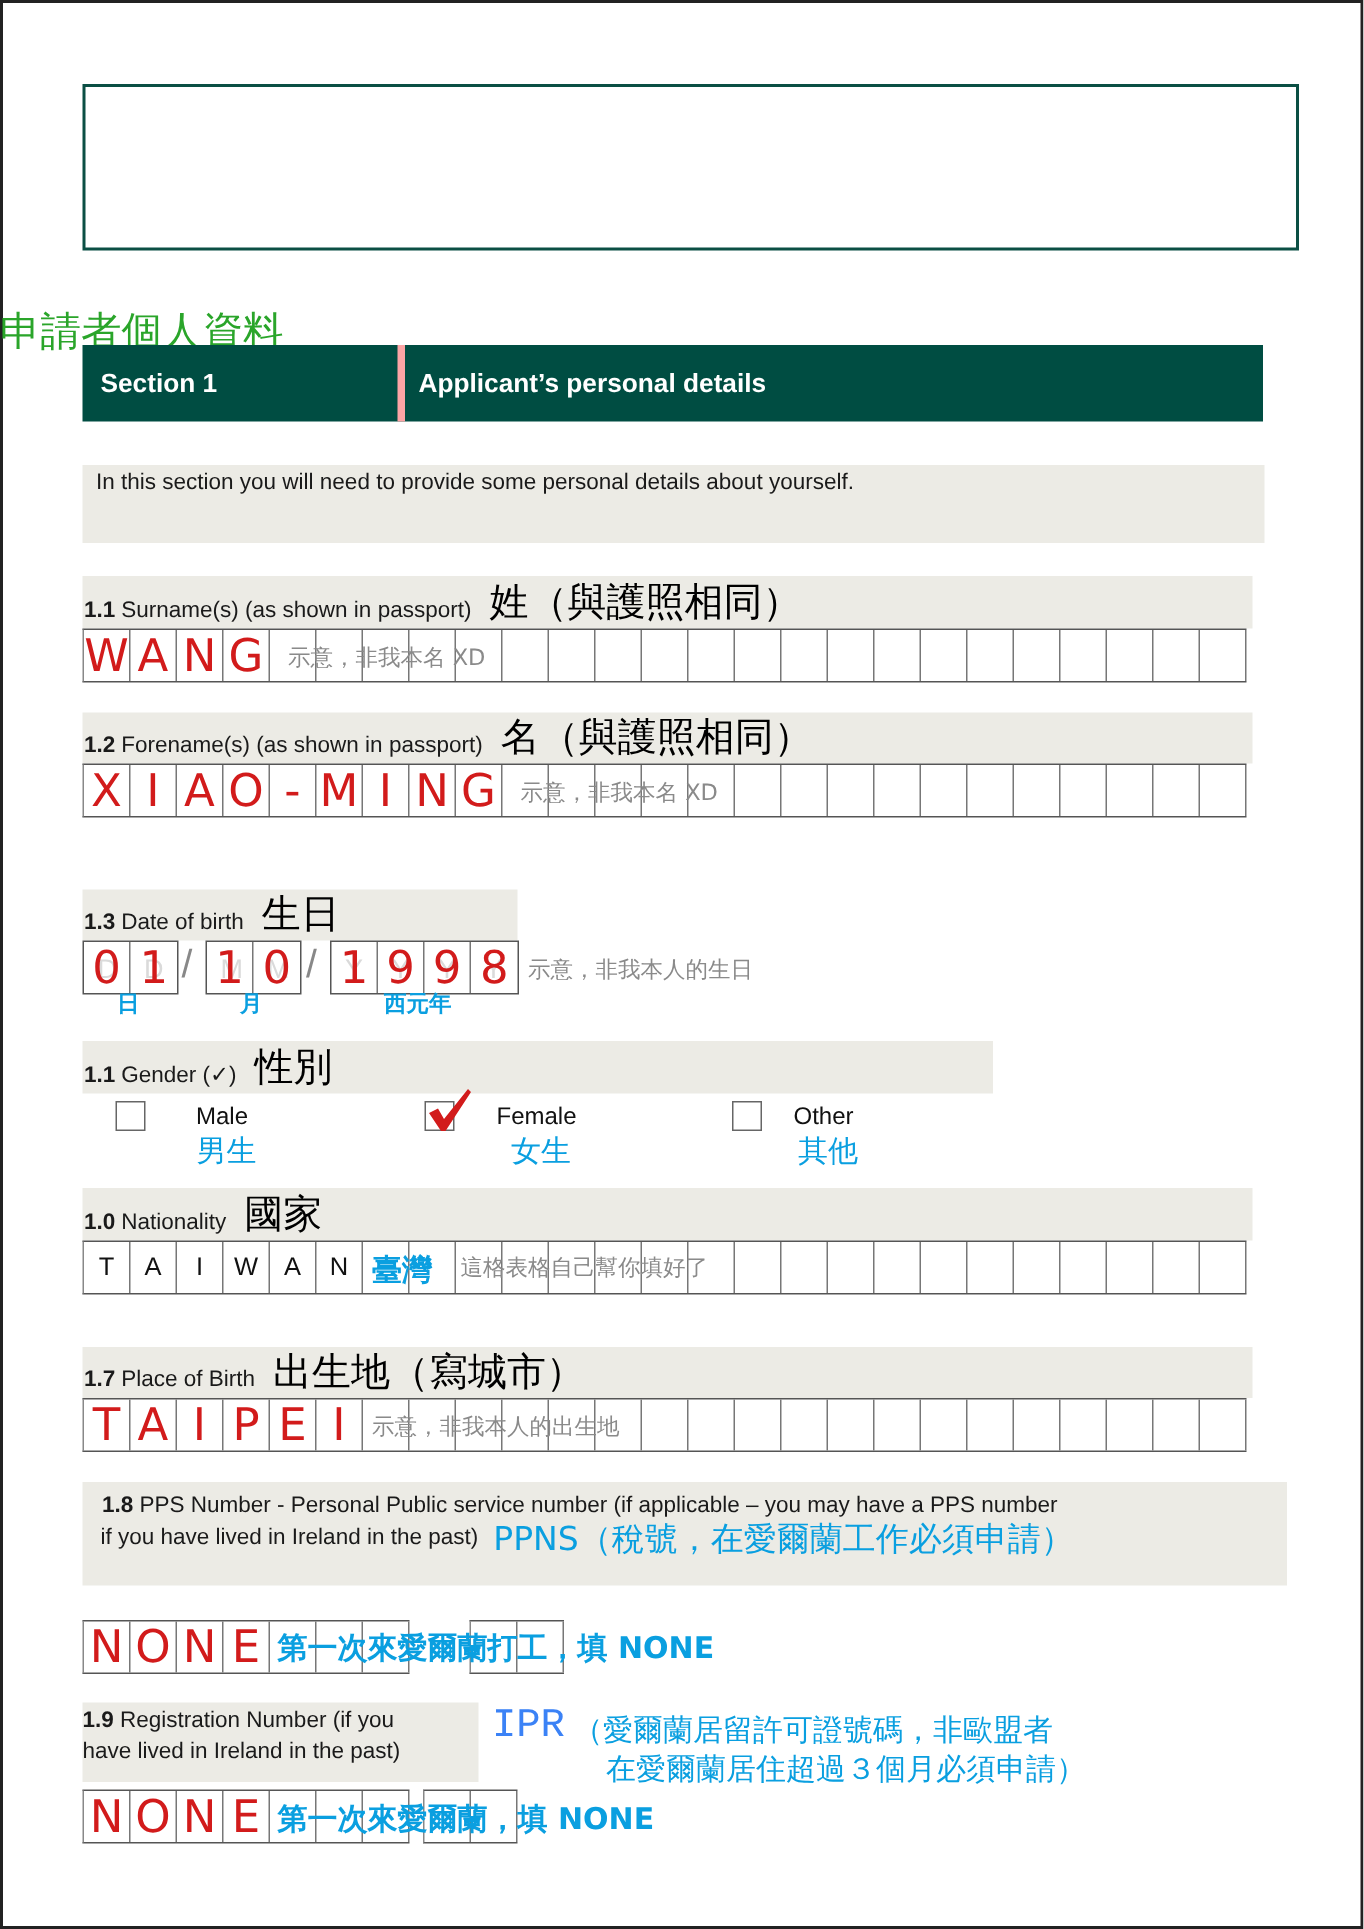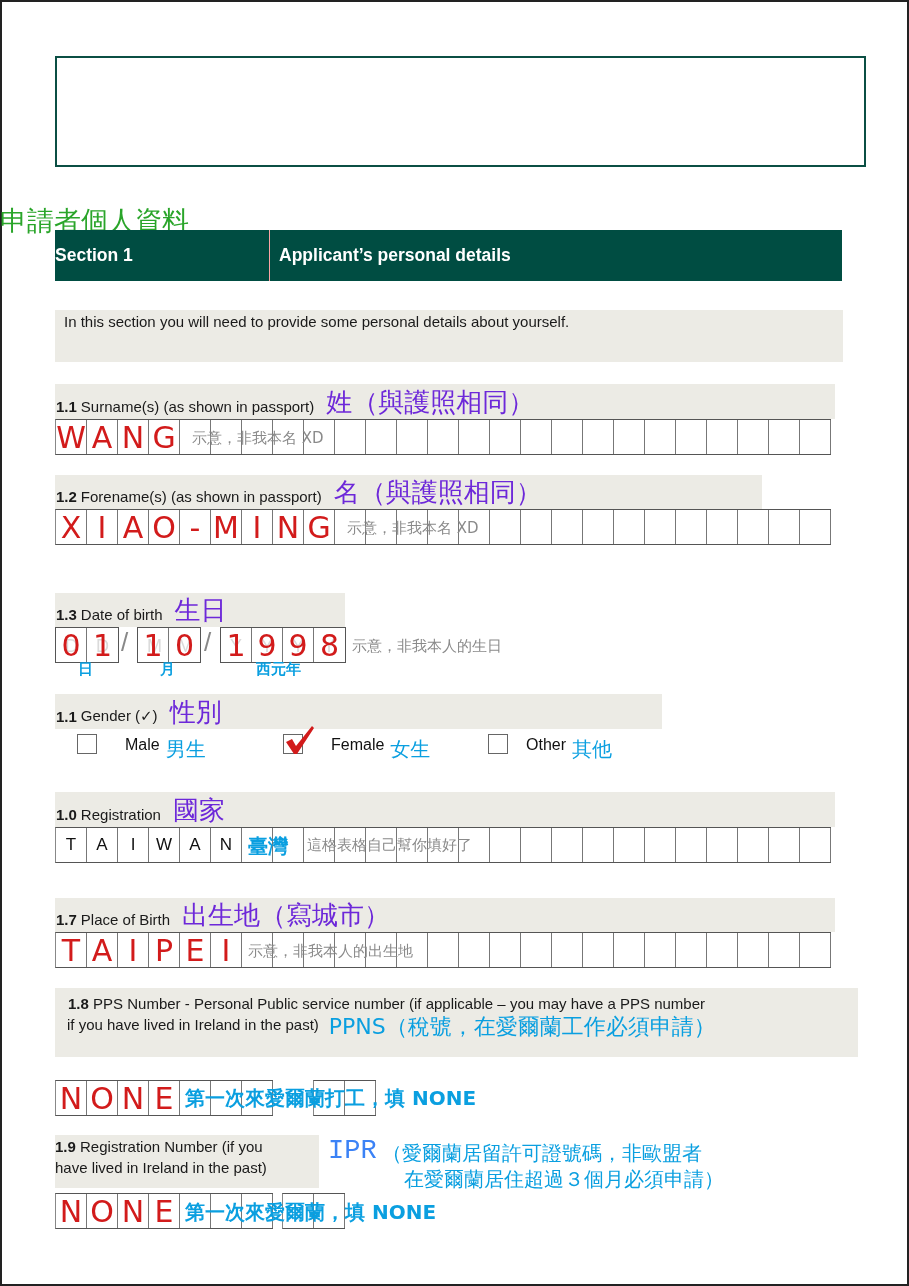--- a/index.html
+++ b/index.html
@@ -21,33 +21,33 @@
   .zh-title {
     position: absolute; left: 0; width: 909px; top: 203px;
     text-align: left; font-size: 27px; color: #2aa52a;
     font-family: "DejaVu Sans", sans-serif;
   }
   .section-bar {
     position: absolute; left: 55px; top: 230px; width: 787px; height: 51px;
     background: #004d42; color: #fff; font-weight: bold; font-size: 17.5px;
     display: flex; align-items: center;
   }
-  .section-bar .num { width: 215px; padding-left: 0; border-right: 1px solid #fca5a5; height: 100%; display:flex; align-items:center; }
+  .section-bar .num { width: 215px; padding-left: 12px; border-right: 5px solid #fca5a5; height: 100%; display:flex; align-items:center; }
   .section-bar .title { padding-left: 9px; }
   .intro {
     position: absolute; left: 55px; top: 310px; width: 788px; height: 52px;
     background: #ecebe5; font-size: 15px; padding: 3px 9px;
   }
   .label-bar {
     position: absolute; background: #ecebe5; font-size: 15px;
     display: flex; align-items: flex-end; padding-left: 1px; padding-bottom: 4px;
   }
   .label-bar b { font-weight: bold; margin-right: 4px; text-align: right; }
   .zh-hint {
-    color: #6d28d9; font-size: 26px; margin-left: 12px; line-height: 1;
+    color: #000000; font-size: 26px; margin-left: 12px; line-height: 1;
     font-family: "DejaVu Sans", sans-serif;
   }
   .grid {
     position: absolute; display: flex; height: 36px;
     border-top: 1px solid #555; border-bottom: 1px solid #555; border-left: 1px solid #888;
   }
   .cell {
     width: 31px; height: 100%; border-right: 1px solid #777;
     display: flex; align-items: center; justify-content: center;
     font-size: 30px; color: #d21b1b; font-family: "DejaVu Sans", sans-serif;
@@ -71,21 +71,21 @@
   .dob-cell .ph {
     position: absolute; color: #dadada; font-size: 18px; left: 9px; top: 8px;
     font-family: "Liberation Sans", sans-serif;
   }
   .dob-cell .val { position: relative; }
   .slash { position: absolute; font-size: 26px; color: #888; }
   .dob-sub { position: absolute; font-size: 15px; color: #0a9fe0; font-weight: bold; font-family: "DejaVu Sans", sans-serif; }
   .checkbox {
     position: absolute; width: 20px; height: 20px; border: 1px solid #666; background: #fff;
   }
-  .gender-text { position: absolute; font-size: 16px; color: #111; display:flex; align-items: flex-start; }
+  .gender-text { position: absolute; font-size: 16px; color: #111; display:flex; align-items: center; flex-direction: column; }
   .gender-text .zh { color: #0a9fe0; font-size: 20px; margin-left: 6px; font-family: "DejaVu Sans", sans-serif; }
   .check-mark { position: absolute; }
 </style>
 </head>
 <body>
 
 <div class="page-border"></div>
 <div class="top-box"></div>
 
 <div class="zh-title">申請者個人資料</div>
@@ -124,21 +124,21 @@
     <div class="cell"></div>
     <div class="cell"></div>
     <div class="cell"></div>
     <div class="cell"></div>
     <div class="cell"></div>
     <div class="cell"></div>
     <div class="cell"></div>
   </div>
 <div class="overlay-note" style="left:192px;top:429px;">示意，非我本名 XD</div>
 
-<div class="label-bar" style="left:55px;top:475px;width:707px;height:34px;">
+<div class="label-bar" style="left:55px;top:475px;width:780px;height:34px;">
   <b>1.2</b>
   <span>Forename(s)   (as shown in passport)</span>
   <span class="zh-hint">名（與護照相同）</span>
 </div>
 <div class="grid" id="forename-grid" style="left:55px;top:509px;">
     <div class="cell">X</div>
     <div class="cell">I</div>
     <div class="cell">A</div>
     <div class="cell">O</div>
     <div class="cell">-</div>
@@ -234,21 +234,21 @@
   <span class="zh">女生</span>
 </div>
 <div class="checkbox" style="left:488px;top:734px;"></div>
 <div class="gender-text" style="left:526px;top:736px;">
   <span>Other</span>
   <span class="zh">其他</span>
 </div>
 
 <div class="label-bar" style="left:55px;top:792px;width:780px;height:35px;">
   <b>1.0</b>
-  <span>Registration</span>
+  <span>Nationality</span>
   <span class="zh-hint">國家</span>
 </div>
 <div class="grid" id="nationality-grid" style="left:55px;top:827px;">
     <div class="cell black">T</div>
     <div class="cell black">A</div>
     <div class="cell black">I</div>
     <div class="cell black">W</div>
     <div class="cell black">A</div>
     <div class="cell black">N</div>
     <div class="cell black"></div>

